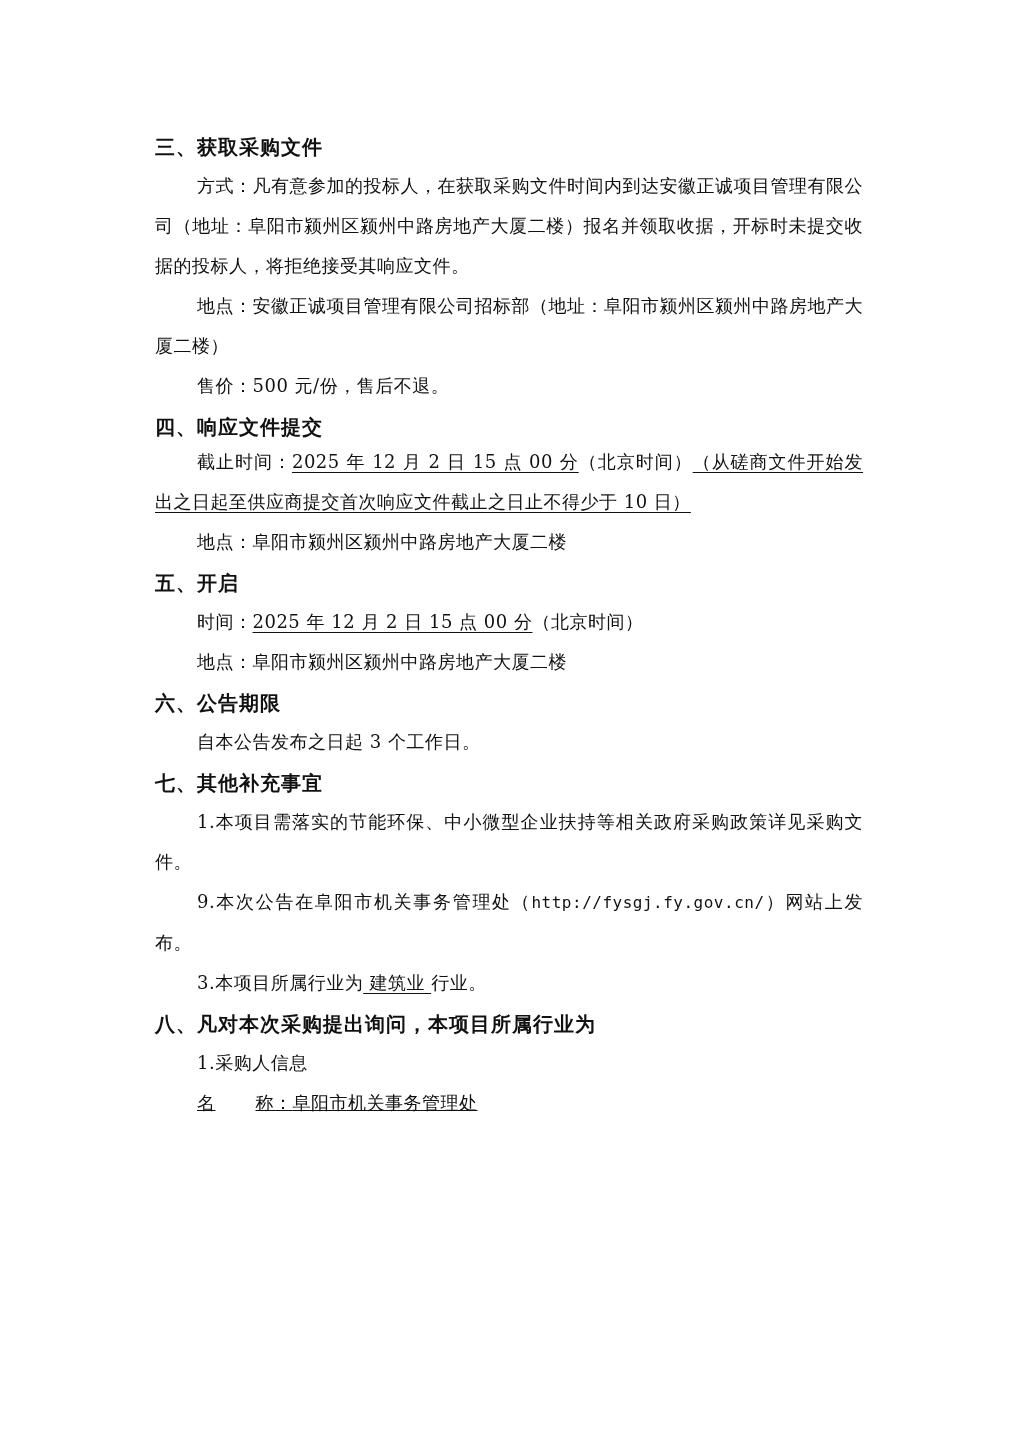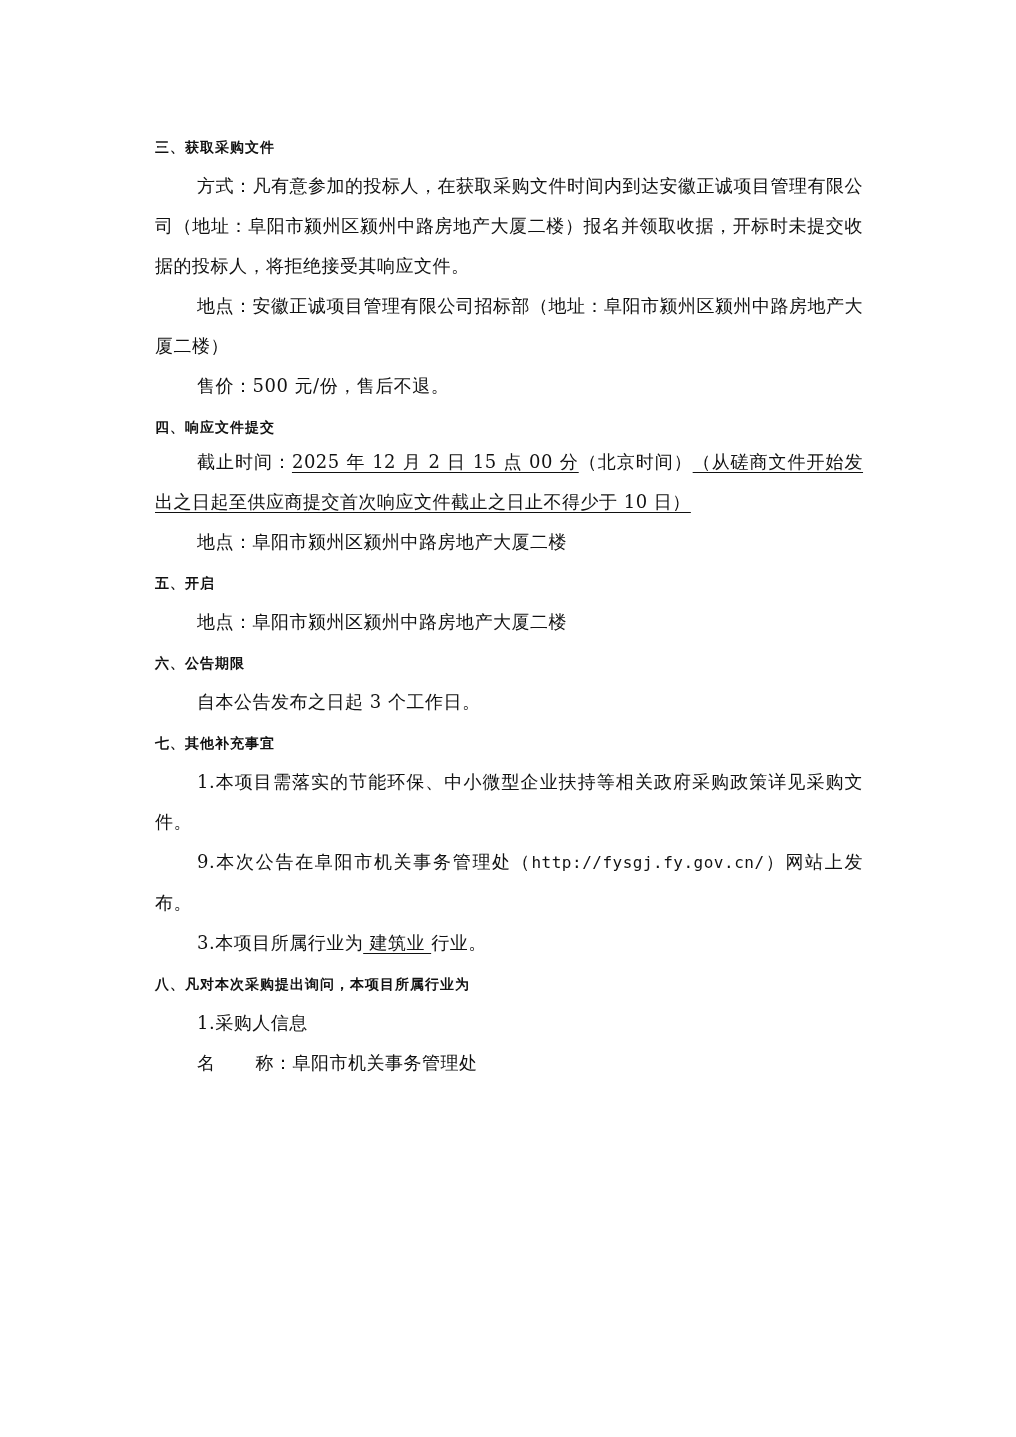--- a/index.html
+++ b/index.html
@@ -1,42 +1,43 @@
 <!DOCTYPE html>
 <html><head>
 <meta charset="utf-8">
 <style>
   html, body { margin: 0; padding: 0; background: #ffffff; }
   body { width: 1016px; height: 1437px; position: relative; overflow: hidden;
          font-family: "DejaVu Serif", "Liberation Serif", serif; color: #111; }
   .page { position: absolute; left: 155px; top: 128px; width: 708px; }
   .h { font-family: "DejaVu Sans", "Liberation Sans", sans-serif; font-weight: bold;
-       font-size: 14px; line-height: 30px; margin: 0; letter-spacing: 1px; }
+       font-size: 20px; line-height: 30px; margin: 0; letter-spacing: 1px; }
   .p { font-size: 18px; line-height: 40px; margin: 0; text-align: justify; letter-spacing: 0.5px; }
   .ind { text-indent: 42px; }
-  .ind2 { padding-left: 42px; }
+  .ind2 { padding-left: 42px; text-decoration: underline; }
   .u { text-decoration: underline; text-underline-offset: 4px; }
   .mono { font-family: "DejaVu Sans Mono", "Liberation Mono", monospace; font-size: 16px; }
   .gap { display: inline-block; width: 40px; }
 </style>
 </head>
 <body>
 
 <div class="page">
 
   <h2 class="h" style="margin-top:4px;margin-bottom:4px;">三、获取采购文件</h2>
   <p class="p ind"><span>方式：</span><span>凡有意参加的投标人，在获取采购文件时间内到达安徽正诚项目管理有限公司（地址：阜阳市颍州区颍州中路房地产大厦二楼）报名并领取收据，开标时未提交收据的投标人，将拒绝接受其响应文件。</span></p>
   <p class="p ind"><span>地点：</span><span>安徽正诚项目管理有限公司招标部（地址：阜阳市颍州区颍州中路房地产大厦二楼）</span></p>
   <p class="p ind"><span>售价：</span><span>500 元/份，售后不退。</span></p>
 
   <h2 class="h" style="margin-top:6px;margin-bottom:0;">四、响应文件提交</h2>
   <p class="p ind"><span>截止时间：</span><span class="u">2025 年 12 月 2 日 15 点 00 分</span><span>（北京时间）</span><span class="u">（从磋商文件开始发出之日起至供应商提交首次响应文件截止之日止不得少于 10 日）</span></p>
   <p class="p ind"><span>地点：</span><span>阜阳市颍州区颍州中路房地产大厦二楼</span></p>
 
   <h2 class="h" style="margin-top:6px;margin-bottom:4px;">五、开启</h2>
+  <p class="p ind"><span>时间：</span><span class="u">2025 年 12 月 2 日 15 点 00 分</span><span>（北京时间）</span></p>
   <p class="p ind"><span>地点：</span><span>阜阳市颍州区颍州中路房地产大厦二楼</span></p>
 
   <h2 class="h" style="margin-top:6px;margin-bottom:4px;">六、公告期限</h2>
   <p class="p ind">自本公告发布之日起 3 个工作日。</p>
 
   <h2 class="h" style="margin-top:6px;margin-bottom:4px;">七、其他补充事宜</h2>
   <p class="p ind">1.本项目需落实的节能环保、中小微型企业扶持等相关政府采购政策详见采购文件。</p>
   <p class="p ind"><span>9.本次公告在阜阳市机关事务管理处（</span><span class="mono">http://fysgj.fy.gov.cn/</span><span>）网站上发布。</span></p>
   <p class="p ind"><span>3.本项目所属行业为</span><span class="u" style="white-space:pre;"> 建筑业 </span><span>行业。</span></p>
 

